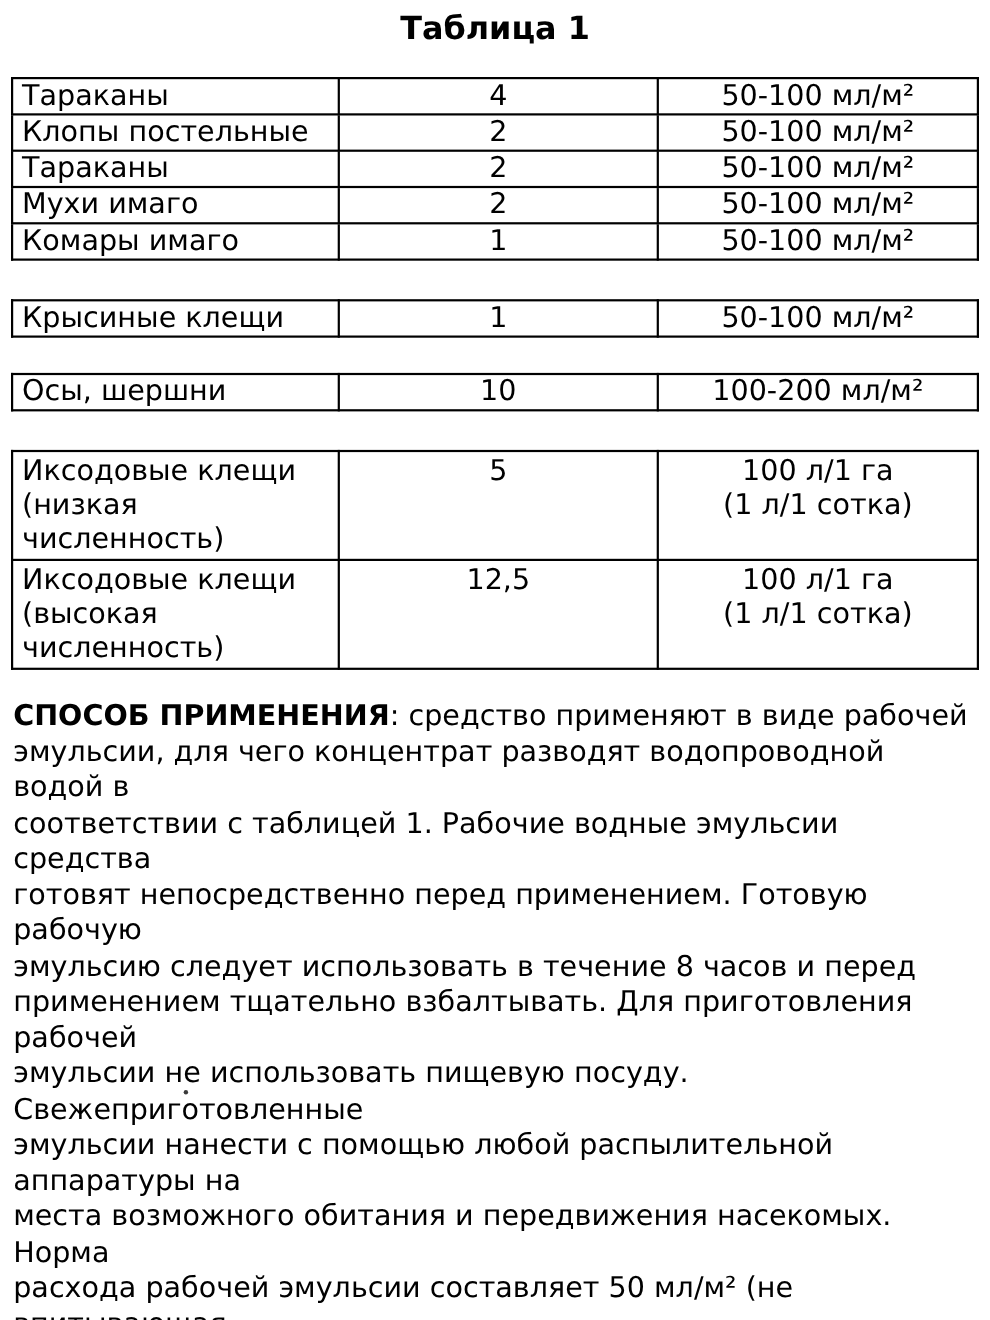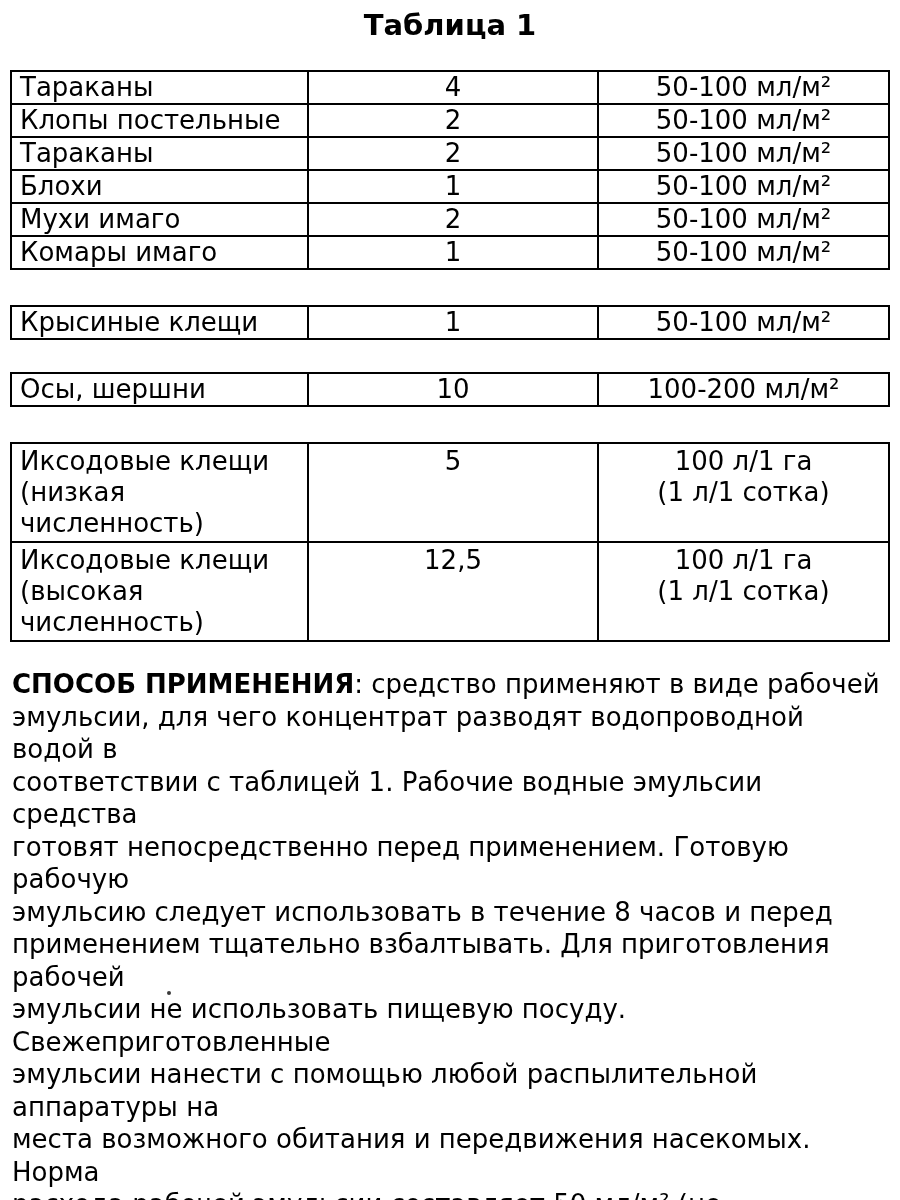--- a/index.html
+++ b/index.html
@@ -98,25 +98,20 @@
     <td class="cell-species">Клопы постельные</td>
     <td class="cell-amount">2</td>
     <td class="cell-rate">50-100 мл/м²</td>
   </tr>
   <tr>
     <td class="cell-species">Тараканы</td>
     <td class="cell-amount">2</td>
     <td class="cell-rate">50-100 мл/м²</td>
   </tr>
   <tr>
-    <td class="cell-species">Блохи</td>
-    <td class="cell-amount">1</td>
-    <td class="cell-rate">50-100 мл/м²</td>
-  </tr>
-  <tr>
     <td class="cell-species">Мухи имаго</td>
     <td class="cell-amount">2</td>
     <td class="cell-rate">50-100 мл/м²</td>
   </tr>
   <tr>
     <td class="cell-species">Комары имаго</td>
     <td class="cell-amount">1</td>
     <td class="cell-rate">50-100 мл/м²</td>
   </tr>
 </tbody>

